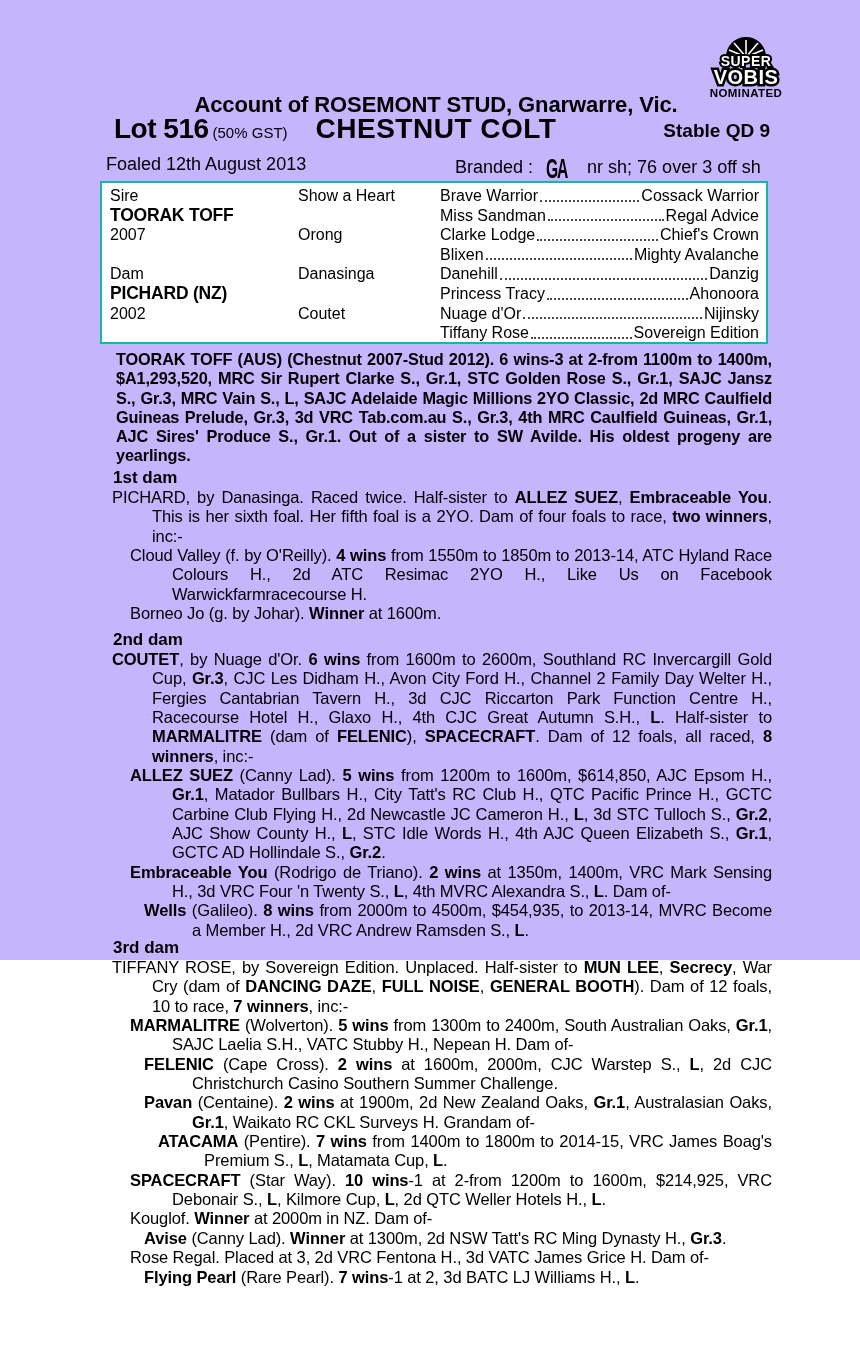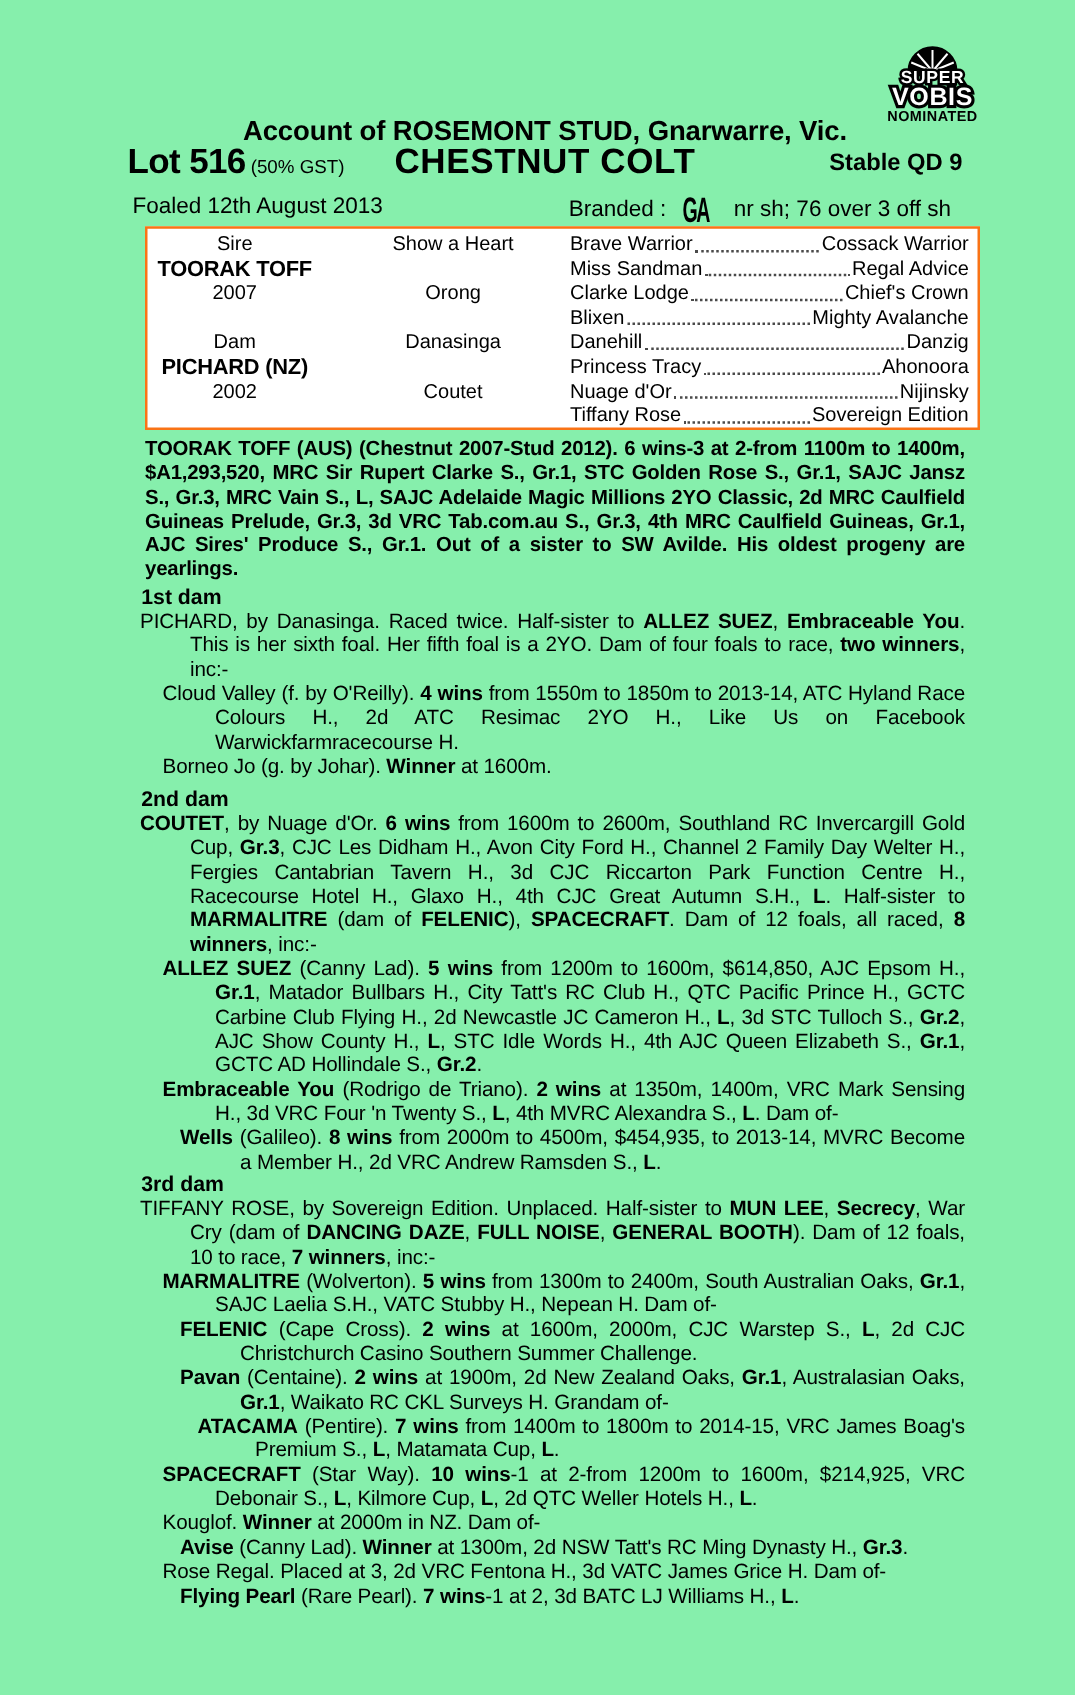--- a/index.html
+++ b/index.html
@@ -3,49 +3,49 @@
 <meta charset="utf-8">
 <title>Lot 516 CHESTNUT COLT</title>
 <style>
   * { margin:0; padding:0; box-sizing:border-box; }
   html,body { background:#fff; }
   body {
     width:860px; height:1356px;
     font-family:"Liberation Sans","DejaVu Sans",sans-serif;
     color:#000; position:relative; overflow:hidden;
   }
-  .page { position:relative; width:860px; height:1356px; background:#86efac; }
+  .page { position:relative; width:860px; height:960px; background:#c4b5fd; }
 
   
   .logo { position:absolute; left:696px; top:33px; width:100px; height:70px; }
 
   
   .account {
     position:absolute; left:100px; top:92px; width:672px;
     text-align:center; font-weight:bold; font-size:22px; letter-spacing:-0.1px;
   }
   .lot-row { position:absolute; left:100px; top:110px; width:672px; height:36px; }
-  .lot-left { position:absolute; left:2px; bottom:1px; font-size:28px; font-weight:bold; letter-spacing:-0.5px; white-space:nowrap; }
+  .lot-left { position:absolute; left:14px; bottom:1px; font-size:28px; font-weight:bold; letter-spacing:-0.5px; white-space:nowrap; }
   .gst { font-size:15px; font-weight:normal; letter-spacing:0; margin-left:4px; }
   .colt-title { position:absolute; left:0; right:0; bottom:1px; text-align:center; font-size:28px; font-weight:bold; letter-spacing:0.5px; }
   .stable { position:absolute; right:2px; bottom:4px; font-size:19px; font-weight:bold; }
 
   .foaled-row { position:absolute; left:100px; top:148px; width:672px; height:31px; font-size:18px; }
   .foaled { position:absolute; left:6px; top:6px; }
   .branded { position:absolute; left:355px; top:6px; white-space:nowrap; }
   .brandwrap { display:inline-block; width:36px; height:26px; vertical-align:-5px; margin-left:13px; }
   .brandmark {
     display:inline-block; font-size:27px; font-weight:bold; letter-spacing:-2px;
     transform:scale(0.58,1.05); transform-origin:0 80%;
   }
 
   
   .pedtable {
-    position:absolute; left:116px; top:181px; width:668px; height:163px;
-    border:2px solid #f97316; background:#fff;text-align:center;
+    position:absolute; left:100px; top:181px; width:668px; height:163px;
+    border:2px solid #14b8a6; background:#fff;
   }
   .pl { height:19.6px; line-height:19.6px; font-size:16px; white-space:nowrap; }
   .pl.bold { font-size:17.5px; font-weight:bold; letter-spacing:-0.2px; }
   .ped-col1 { position:absolute; left:8px;  top:3px; }
   .ped-col2 { position:absolute; left:196px; top:3px; }
   .ped-col3 { position:absolute; left:338px; right:7px; top:3px; }
   .leader { display:flex; align-items:flex-end; }
   .leader .nm { white-space:nowrap; }
   .leader .dots { flex:1; border-bottom:2px dotted #4a4a4a; margin:0 2px 4px 2px; min-width:10px; }
 

